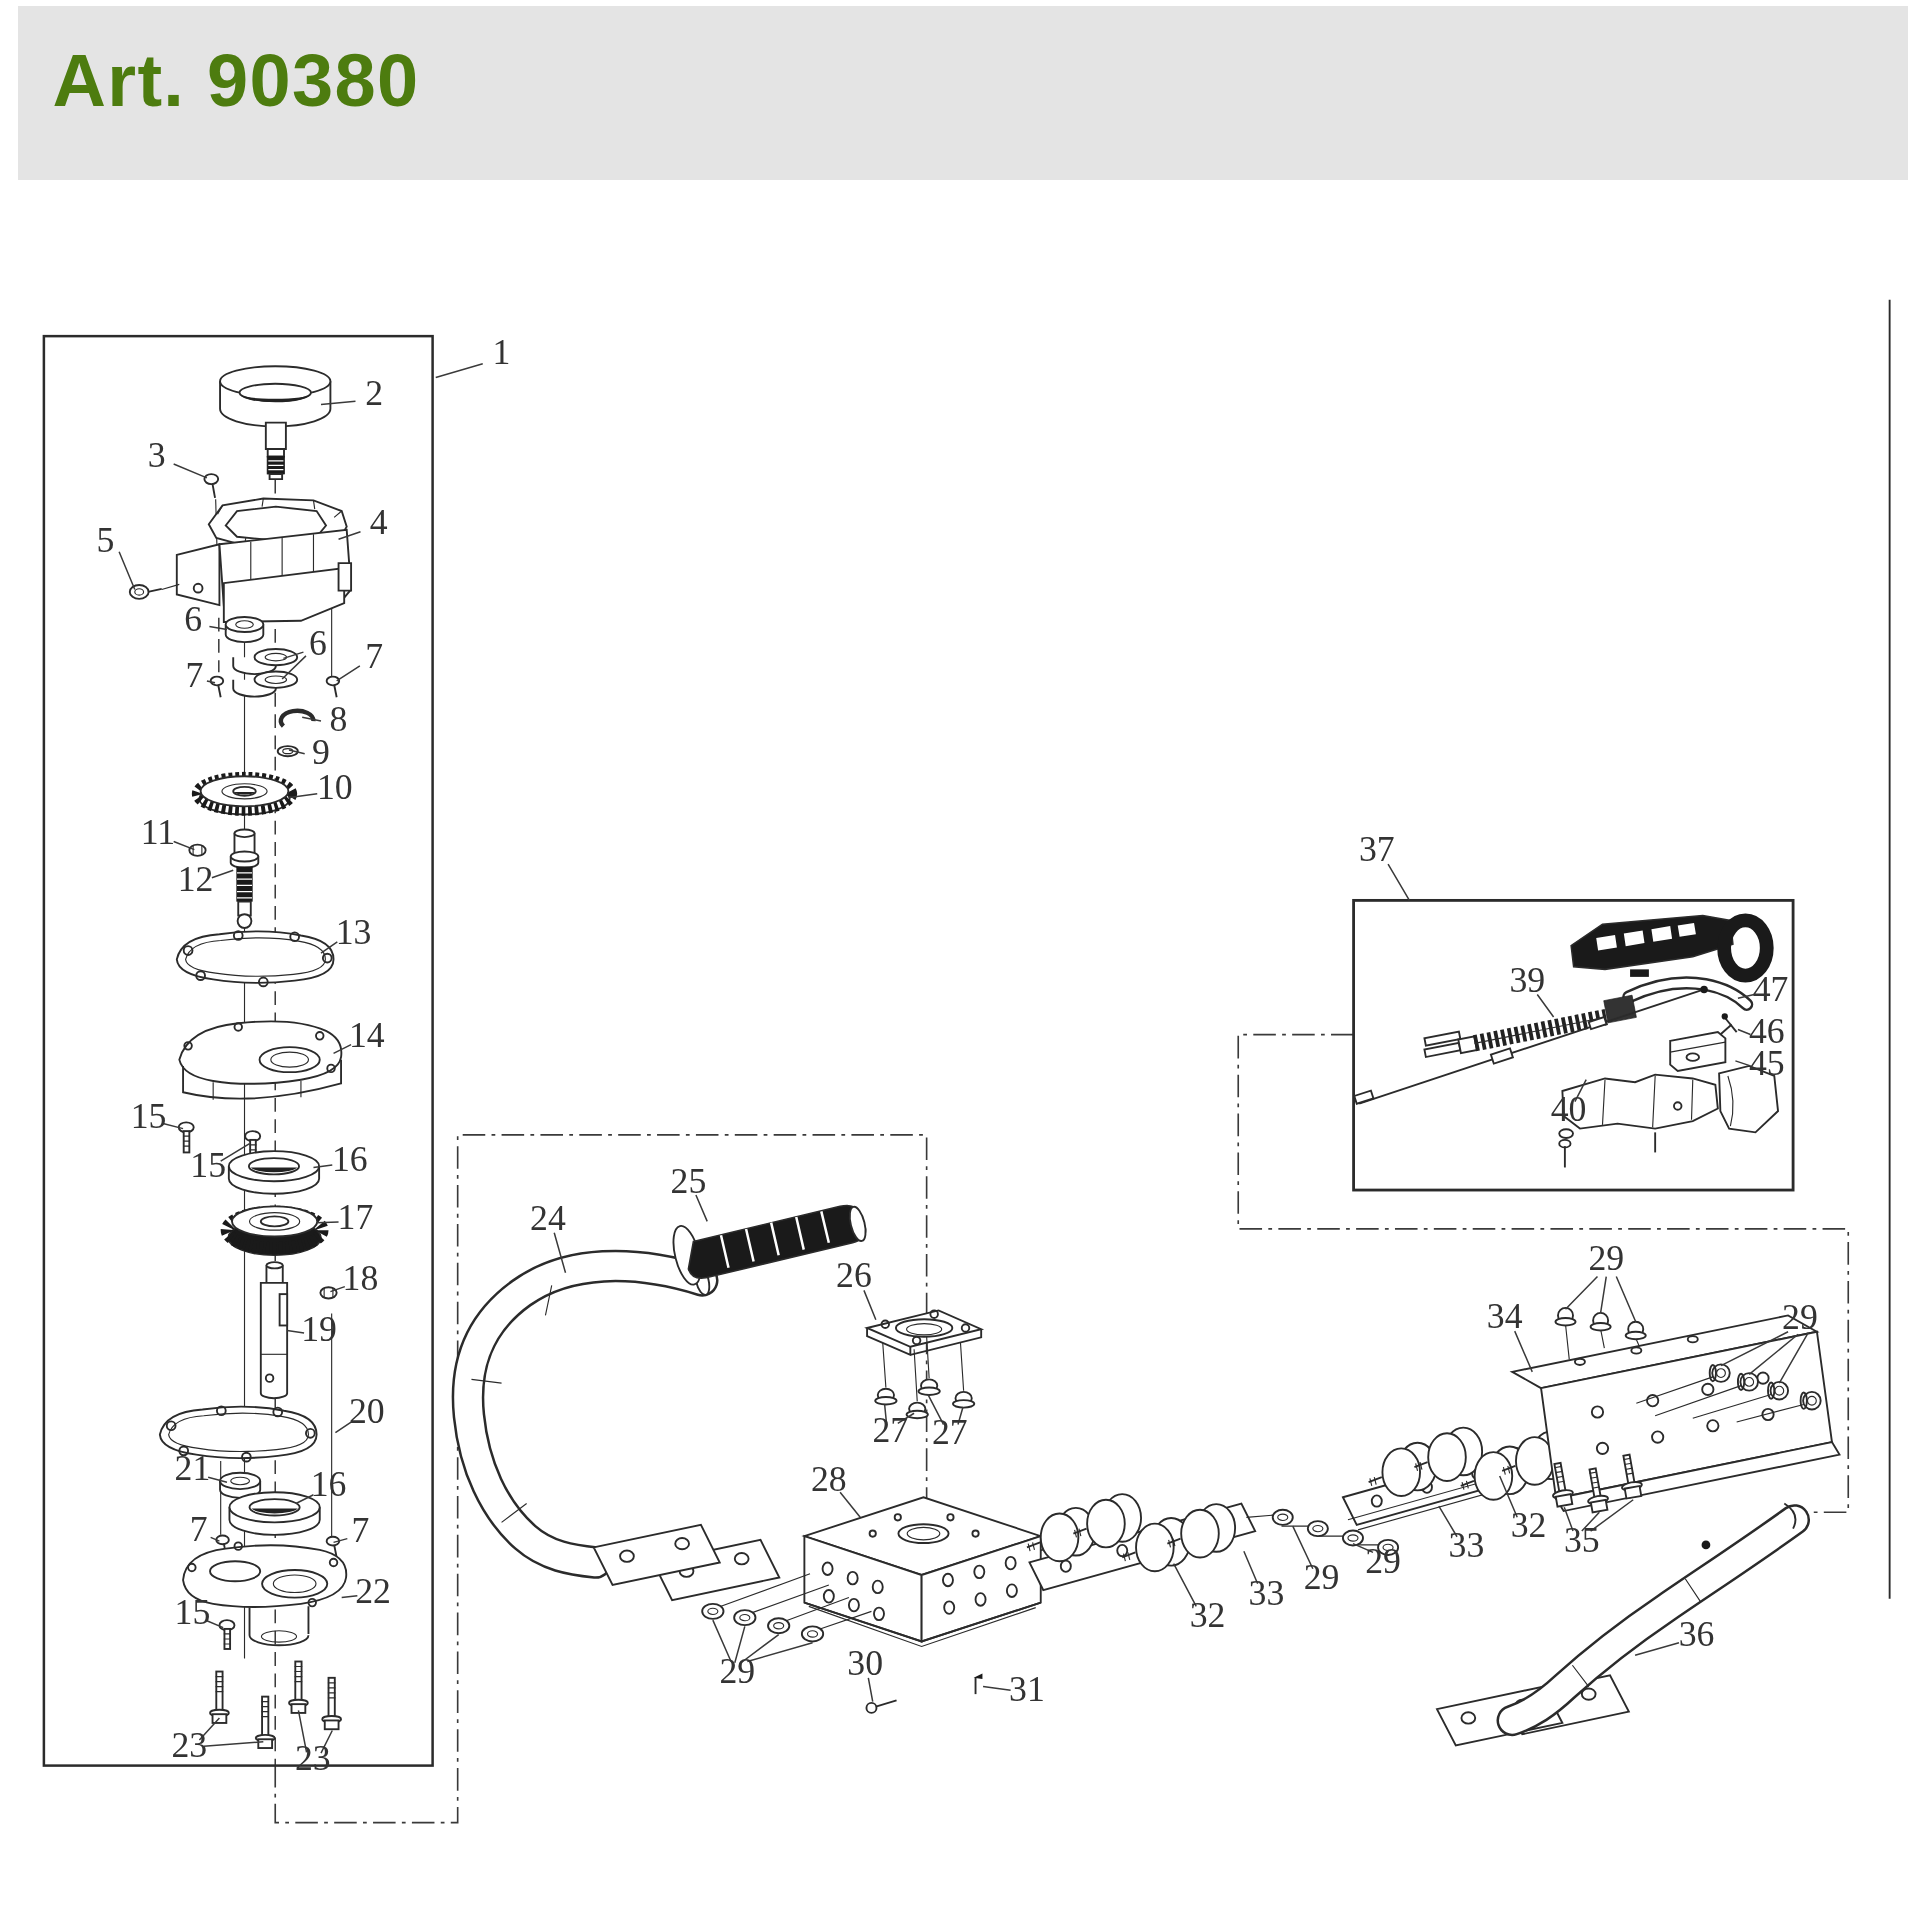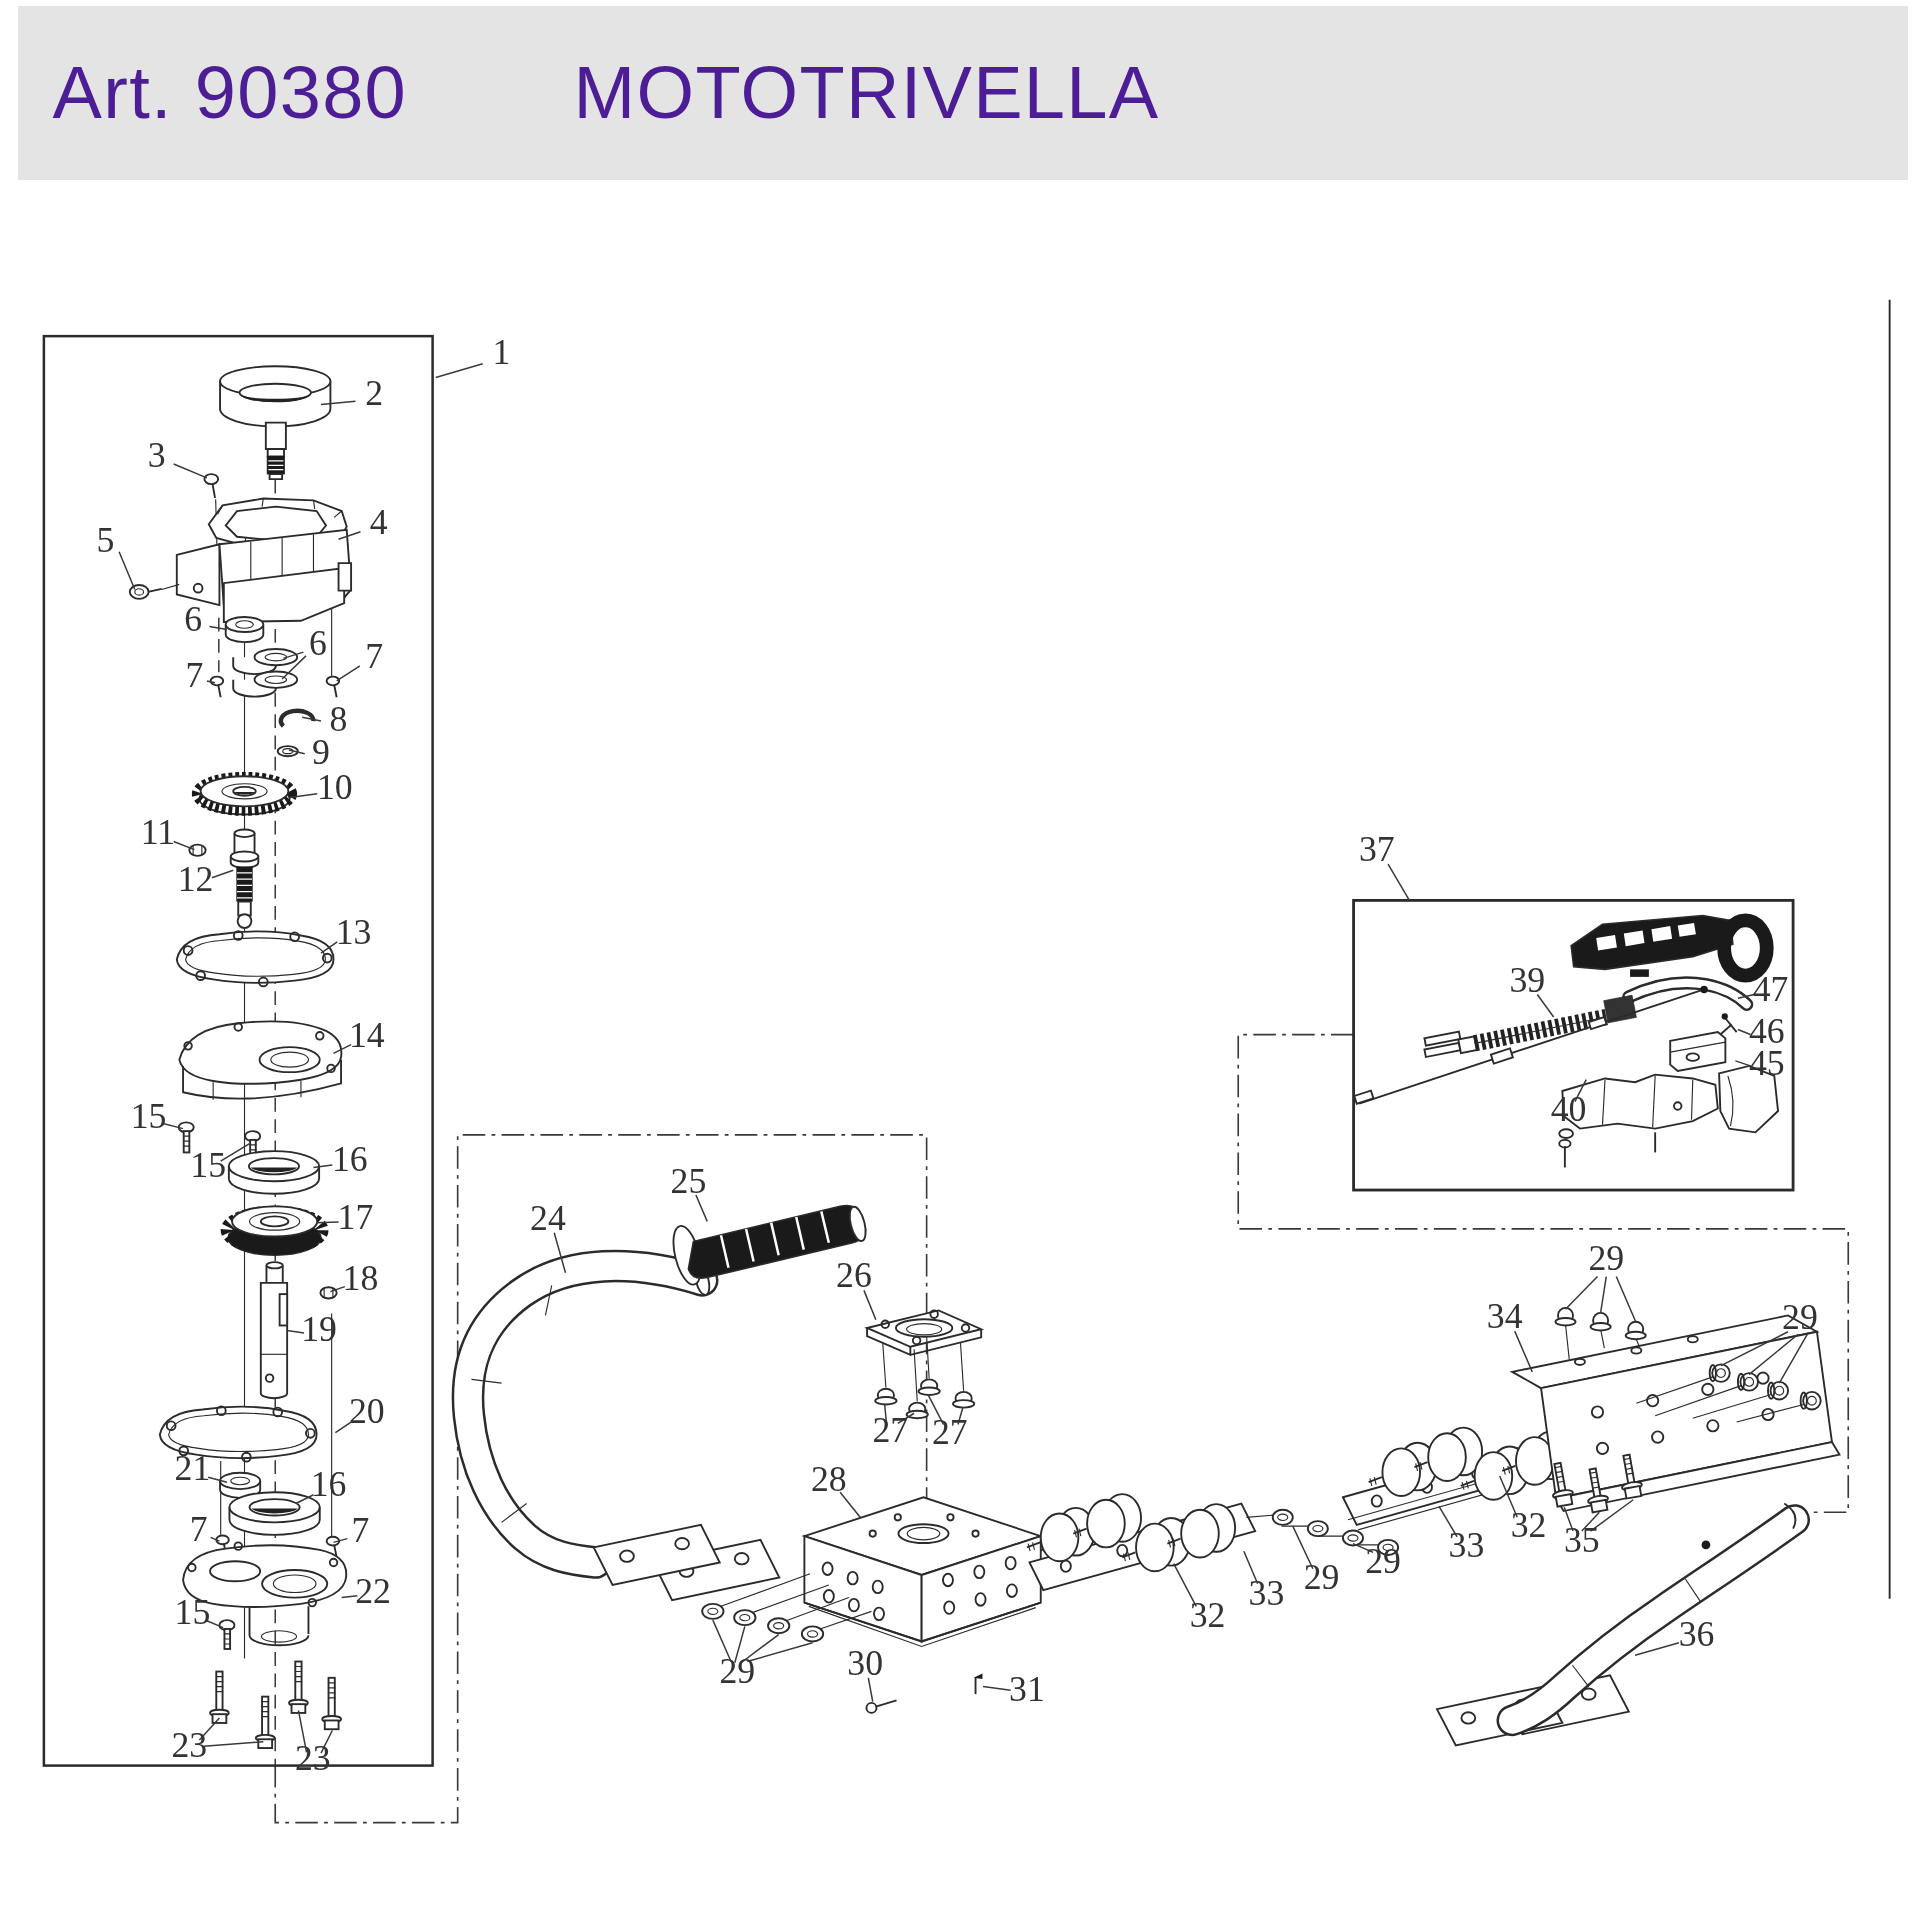--- a/index.html
+++ b/index.html
@@ -1,18 +1,18 @@
 <!DOCTYPE html>
 <html style="font-size:10px"><head>
 <meta charset="utf-8">
 <style>
   html,body{margin:0;padding:0;background:#fff;width:1926px;height:1908px;position:relative;
     font-family:"Liberation Sans", sans-serif;}
   #hdr{position:absolute;left:17.6px;top:6.3px;width:1890px;height:174px;background:#e4e4e4;}
-  #hdr span{position:absolute;top:50px;font-weight:normal;font-size:74px;line-height:1;color:#4c1d95;
+  #hdr span{position:absolute;top:38px;font-weight:bold;font-size:74px;line-height:1;color:#4d7c0f;
     letter-spacing:1.3px;white-space:nowrap;}
   #hdr .a{left:35px}
   #hdr .b{left:556px}
   #hdr .c{left:1273px}
   svg{position:absolute;left:0;top:0}
   .ln{stroke:#2b2b2b;stroke-width:3;fill:none}
   .f{stroke:#2b2b2b;stroke-width:3;fill:#ffffff}
   .dk{stroke:#2b2b2b;stroke-width:2.5;fill:#1a1a1a}
   .thin{stroke:#2b2b2b;stroke-width:1.8;fill:none}
   .ld{stroke:#3a3a3a;stroke-width:2.4;fill:none}
@@ -20,21 +20,20 @@
   .ds{stroke:#3a3a3a;stroke-width:2.4;fill:none;stroke-dasharray:22 12}
   .co{font-family:"Liberation Serif", serif;font-size:57px;fill:#333;text-anchor:middle;
       dominant-baseline:middle}
   .teeth{stroke:#1a1a1a;fill:none;stroke-dasharray:6 4.5}
 </style>
 </head>
 <body>
 
 <div id="hdr">
   <span class="a">Art. 90380</span>
-  <span class="b">MOTOTRIVELLA</span>
 </div>
 
 <svg width="1926" height="1908" viewBox="0 0 3072 3043">
 
 <g>
   <line class="thin" x1="390" y1="1015" x2="390" y2="2645"></line>
   <line class="ds" x1="439" y1="765" x2="439" y2="2815"></line>
   <line class="ds" x1="349" y1="985" x2="349" y2="1072"></line>
   <line class="thin" x1="529" y1="900" x2="529" y2="1078"></line>
   <line class="thin" x1="529" y1="2095" x2="529" y2="2450"></line>

